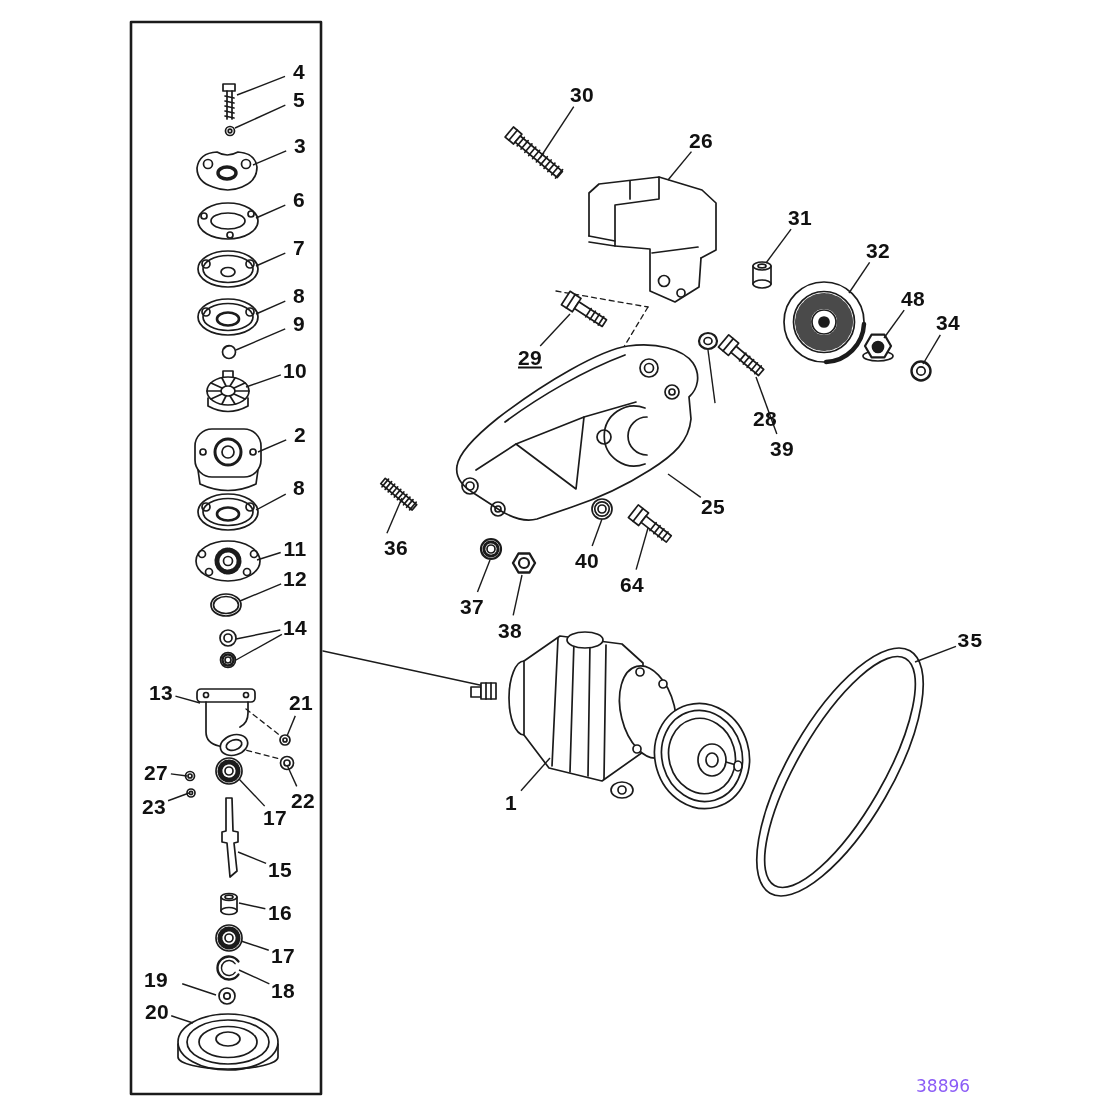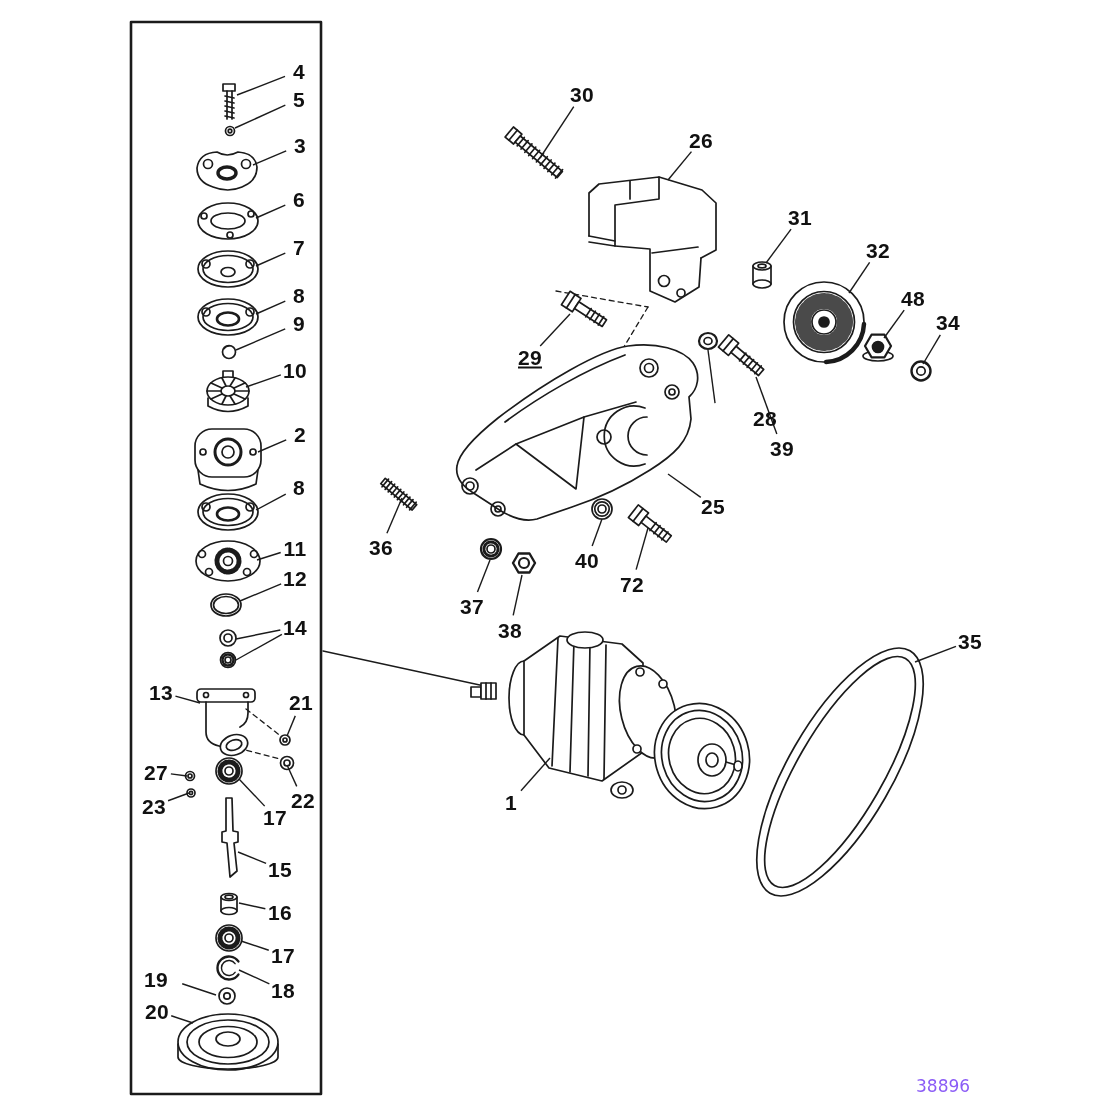--- a/index.html
+++ b/index.html
@@ -471,24 +471,24 @@
       <div class="callout" style="left: 582px; top: 94px;">30</div>
       <div class="callout" style="left: 701px; top: 140px;">26</div>
       <div class="callout" style="left: 800px; top: 217px;">31</div>
       <div class="callout" style="left: 878px; top: 250px;">32</div>
       <div class="callout" style="left: 913px; top: 298px;">48</div>
       <div class="callout" style="left: 948px; top: 322px;">34</div>
       <div class="callout" style="left: 530px; top: 357px; text-decoration: underline;">29</div>
       <div class="callout" style="left: 717px; top: 418px; margin-left: 48px;">28</div>
       <div class="callout" style="left: 782px; top: 448px;">39</div>
       <div class="callout" style="left: 713px; top: 506px;">25</div>
-      <div class="callout" style="left: 381px; top: 547px; text-align: center;">36</div>
+      <div class="callout" style="left: 396px; top: 547px; text-align: center;">36</div>
       <div class="callout" style="left: 472px; top: 606px;">37</div>
       <div class="callout" style="left: 510px; top: 630px;">38</div>
       <div class="callout" style="left: 587px; top: 560px;">40</div>
-      <div class="callout" style="left: 632px; top: 584px;">72</div>
+      <div class="callout" style="left: 632px; top: 584px;">64</div>
       <div class="callout" style="left: 511px; top: 802px;">1</div>
-      <div class="callout" style="left: 970px; top: 641px;">35</div>
+      <div class="callout" style="left: 970px; top: 641px; font-family: Liberation Mono, monospace;">35</div>
     </div>
 
   <div class="fig-num">38896</div>
 
 </div>
 
 </body></html>

